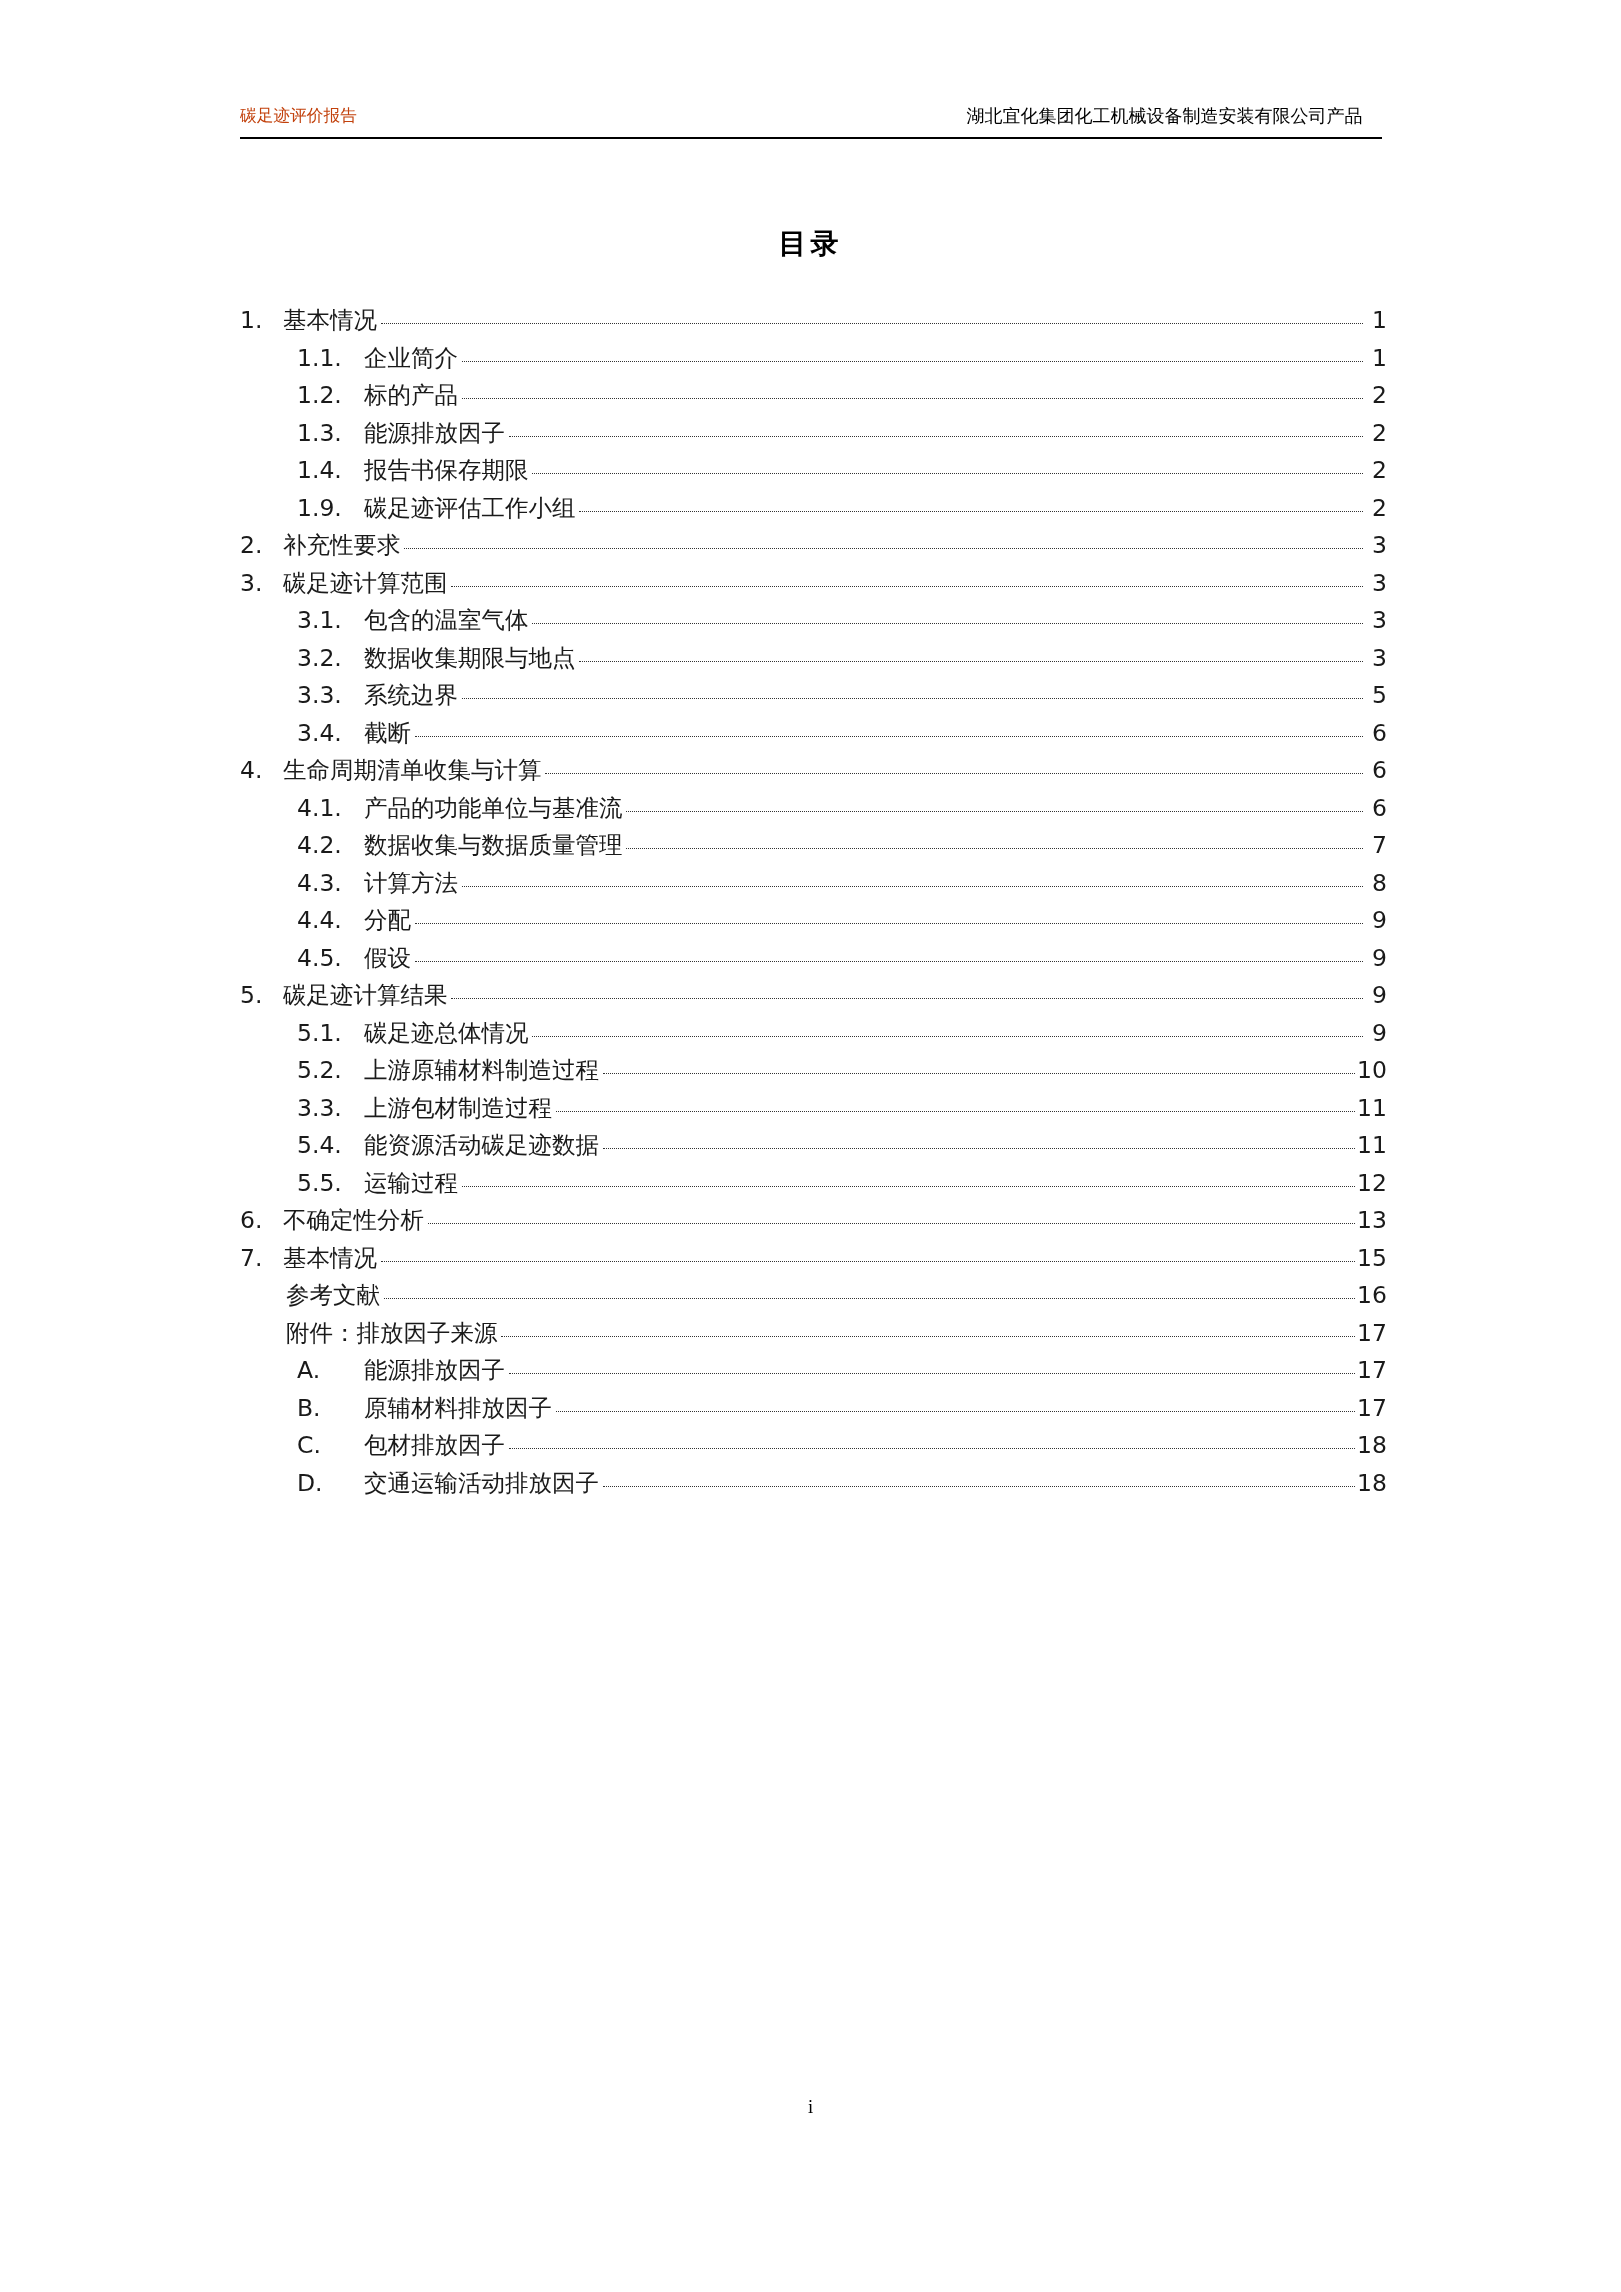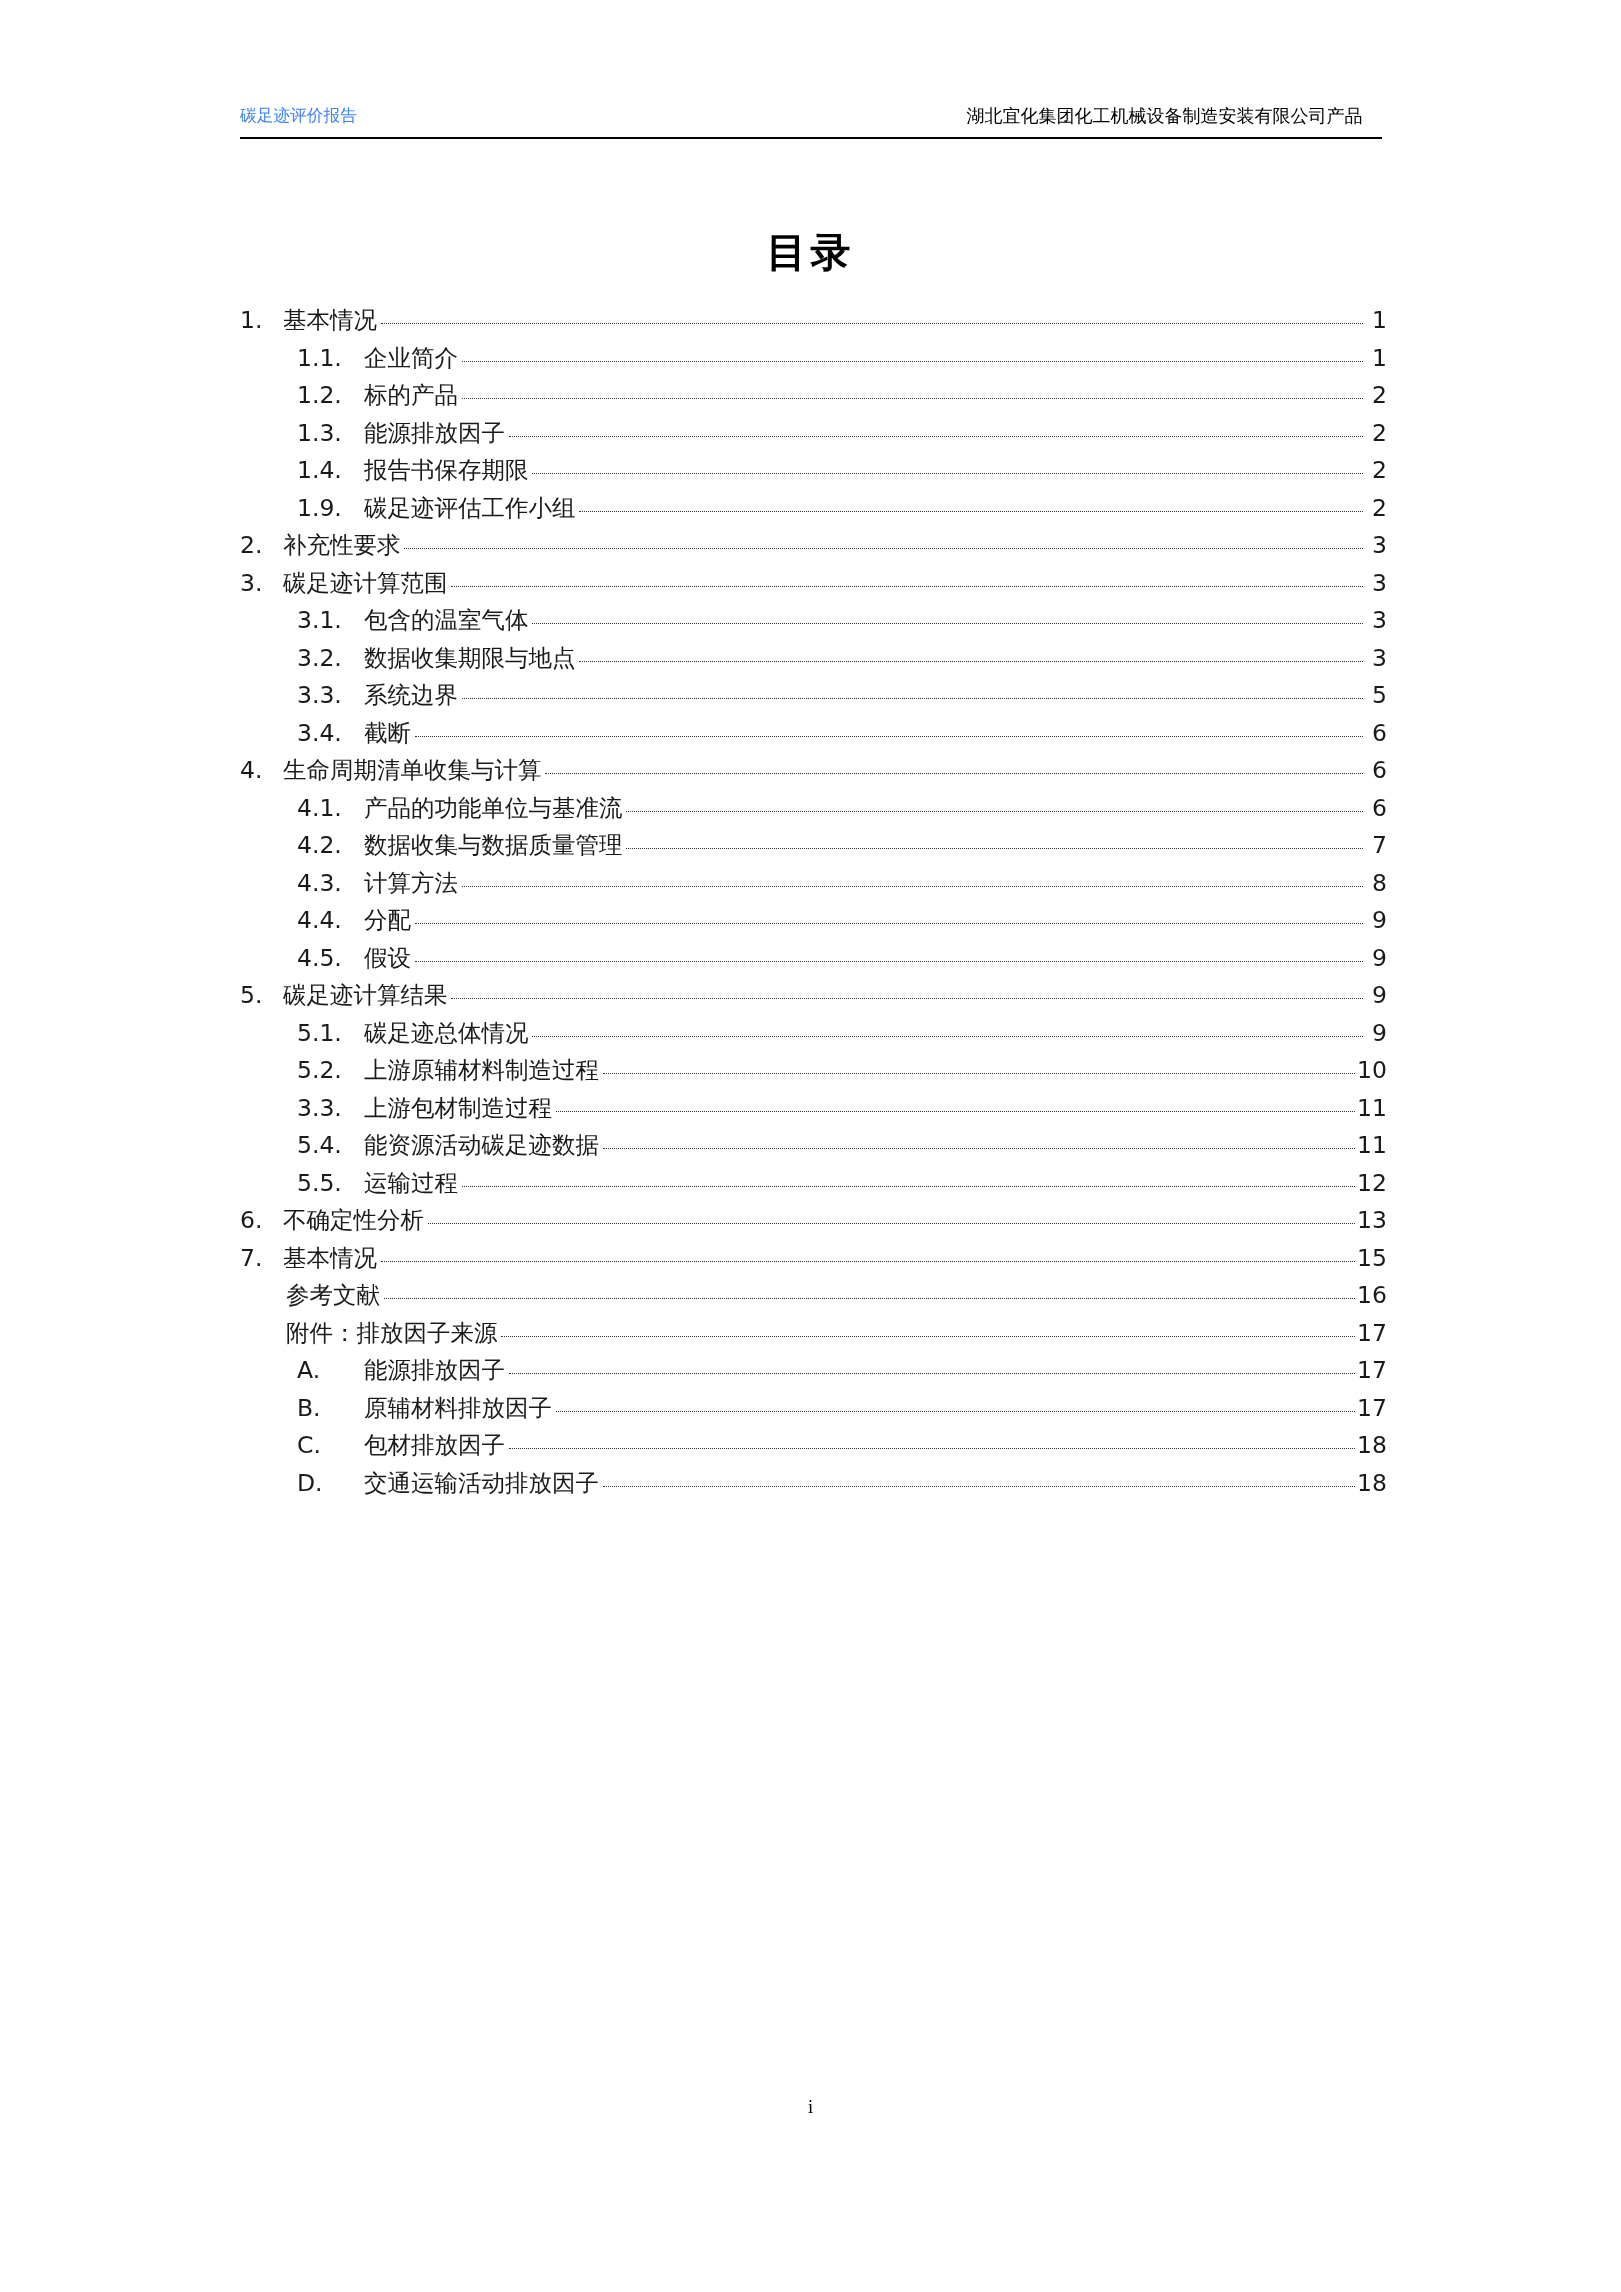--- a/index.html
+++ b/index.html
@@ -32,21 +32,21 @@
   }
   .header-line-top {
     display: flex;
     align-items: flex-end;
     justify-content: space-between;
     padding-bottom: 5.9px;
   }
   .header-left {
     font-family: "DejaVu Sans", "Liberation Sans", sans-serif;
     font-size: 16.7px;
-    color: #3b82f6;
+    color: #c2410c;
     line-height: 1.4;
     align-self: flex-end;
     padding-bottom: 2px;
   }
   .header-right {
     font-family: "DejaVu Sans", "Liberation Sans", sans-serif;
     font-size: 18px;
     color: #000;
     text-align: right;
     line-height: 1.45;
@@ -59,21 +59,21 @@
   }
   
   .toc-title {
     position: absolute;
     top: 225px;
     left: 0;
     width: 1621px;
     text-align: center;
     font-family: "DejaVu Sans", "Liberation Sans", sans-serif;
     font-weight: bold;
-    font-size: 40px;
+    font-size: 28px;
     letter-spacing: 3.9px;
     color: #000;
   }
   
   .toc {
     position: absolute;
     top: 309px;
     left: 240px;
     width: 1147px;
   }

